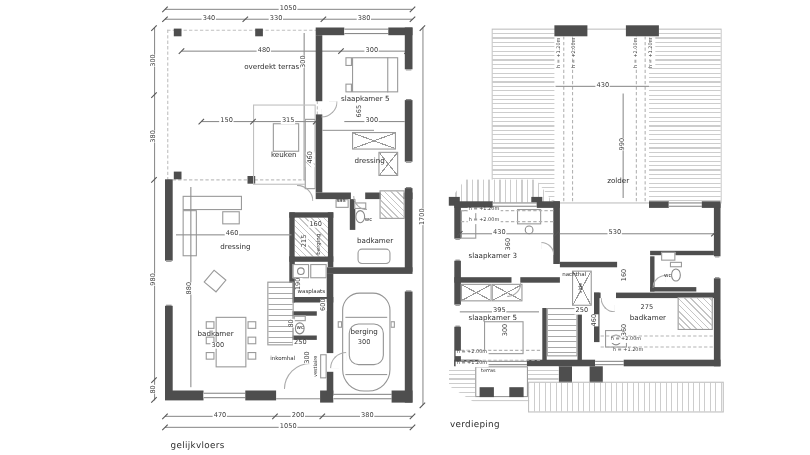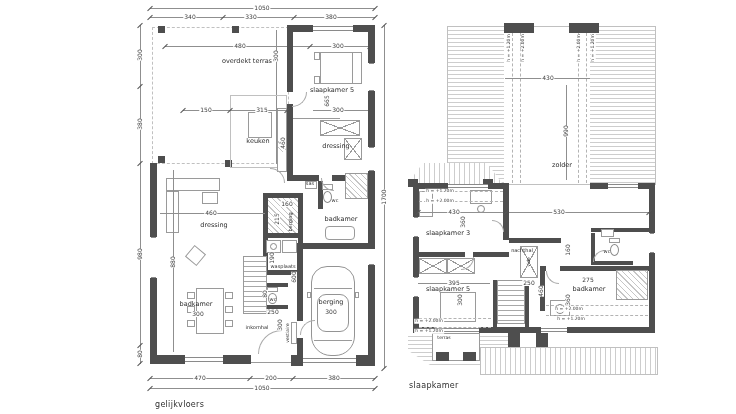--- a/index.html
+++ b/index.html
@@ -346,14 +346,14 @@
   <b class="a lbl" style="left:189px;top:289px">badkamer</b>
   <b class="a lbl" style="left:48px;top:289px">slaapkamer 5</b>
 
   <i class="a hh" style="left:8px;top:333px;width:100px;height:32px;clip-path:polygon(0 0,100% 0,100% 55%,78% 100%,22% 100%,0 55%)"></i>
   <i class="a fr" style="left:32px;top:333px;width:48px;height:28px"></i>
   <b class="a lbl s4" style="left:44px;top:338px">terras</b>
   <i class="a w" style="left:36px;top:352px;width:13px;height:9px"></i>
   <i class="a w" style="left:63px;top:352px;width:13px;height:9px"></i>
   <i class="a hv" style="left:80px;top:347px;width:178px;height:28px;border:1px solid #c0c0c0"></i>
 
-  <b class="a title" style="left:9px;top:381px">slaapkamer</b>
+  <b class="a title" style="left:9px;top:381px">verdieping</b>
 </div>
 
 </body></html>

